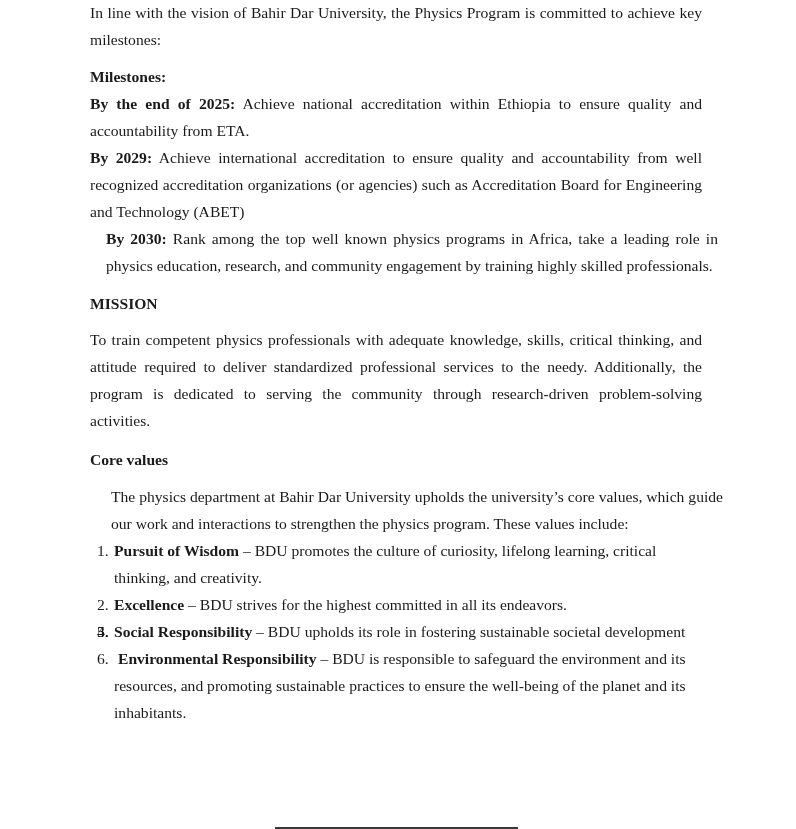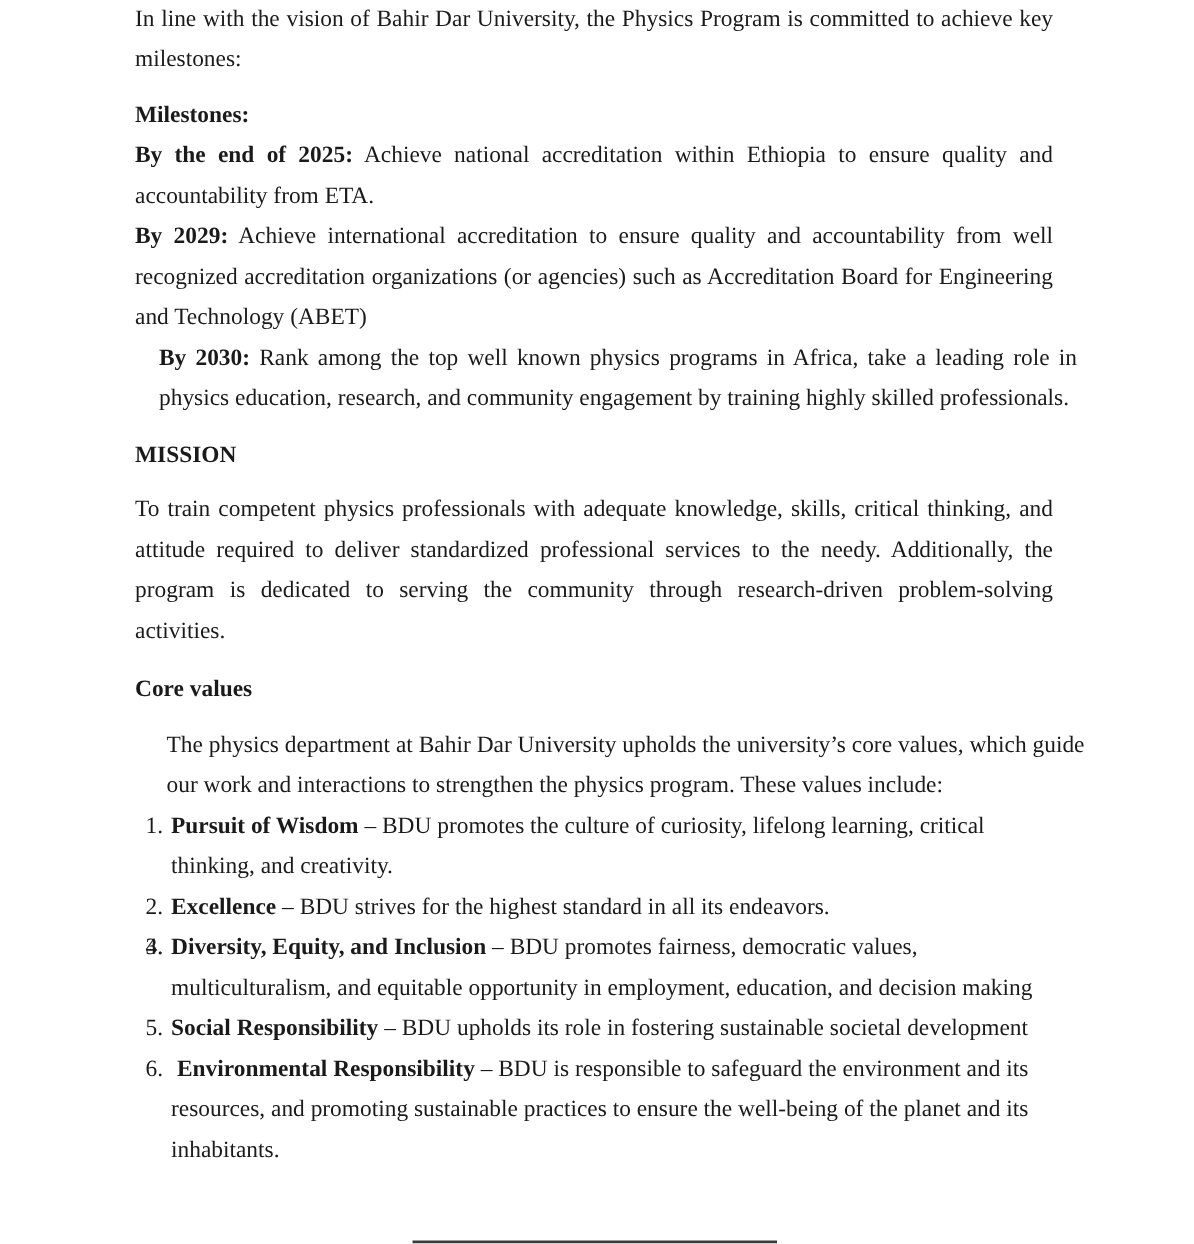--- a/index.html
+++ b/index.html
@@ -97,28 +97,27 @@
 
   <p class="line-block p-core jl">The physics department at Bahir Dar University upholds the university’s core values, which guide our work and interactions to strengthen the physics program. These values include:</p>
 
   <ol class="values">
     <li>
       <span class="num">1.</span>
       <span class="content"><span class="bold">Pursuit of Wisdom</span><span> – BDU promotes the culture of curiosity, lifelong learning, critical thinking, and creativity.</span></span>
     </li>
     <li>
       <span class="num">2.</span>
-      <span class="content"><span class="bold">Excellence</span><span> – BDU strives for the highest standard in all its endeavors.</span></span>
+      <span class="content"><span class="bold">Excellence</span><span> – BDU strives for the highest committed in all its endeavors.</span></span>
     </li>
     <li>
       <span class="num">3.</span>
     </li>
     <li>
       <span class="num">4.</span>
-      <span class="content"><span class="bold">Diversity, Equity, and Inclusion</span><span> – BDU promotes fairness, democratic values, multiculturalism, and equitable opportunity in employment, education, and decision making</span></span>
     </li>
     <li>
       <span class="num">5.</span>
       <span class="content"><span class="bold">Social Responsibility</span><span> – BDU upholds its role in fostering sustainable societal development</span></span>
     </li>
     <li class="extra-space">
       <span class="num">6.</span>
       <span class="content"><span class="bold">Environmental Responsibility</span><span> – BDU is responsible to safeguard the environment and its resources, and promoting sustainable practices to ensure the well-being of the planet and its inhabitants.</span></span>
     </li>
   </ol>

